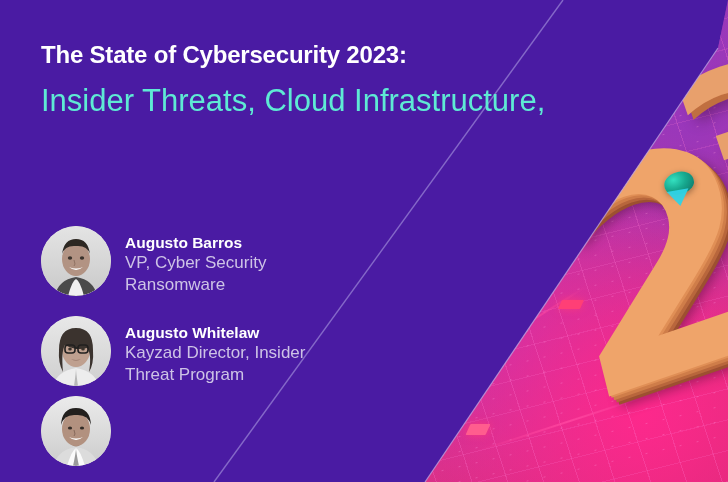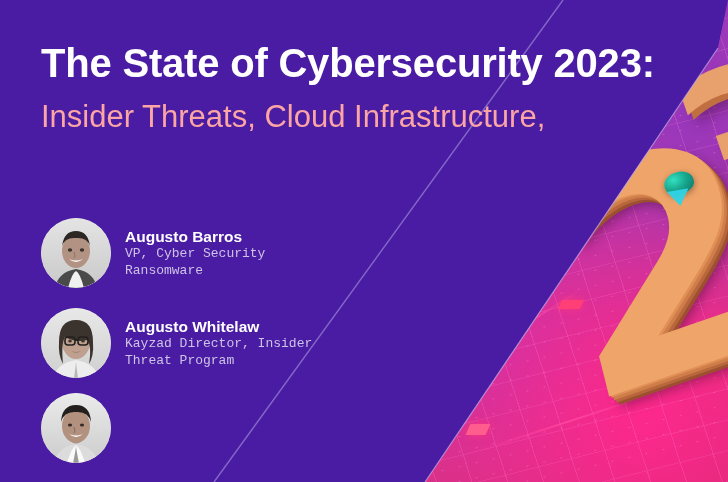--- a/index.html
+++ b/index.html
@@ -170,46 +170,46 @@
     height: 482px;
   }
 
   #title-block {
     position: absolute;
     top: 43px;
     left: 0;
     width: 660px;
   }
   #title-main {
-    font-size: 40px;
+    font-size: 24px;
     font-weight: 700;
     color: #ffffff;
     letter-spacing: -0.2px;
     line-height: 1.0;
     margin: 0 0 9px 0;
     white-space: nowrap;
   }
   .title-sub {
     font-size: 31px;
     font-weight: 300;
-    color: #fca5a5;
+    color: #5eead4;
     line-height: 1.62;
     margin: 0;
     white-space: nowrap;
   }
 
   
   #speakers {
     position: absolute;
     top: 206px;
     left: 0;
   }
   .speaker {
     display: flex;
-    align-items: center;
+    align-items: flex-end;
     height: 90px;
   }
   .speaker:last-child { height: 80px; }
 
   .avatar {
     position: relative;
     width: 70px;
     height: 70px;
     min-width: 70px;
     border-radius: 50%;
@@ -224,26 +224,25 @@
     padding-top: 6px;
   }
   .sp-name {
     font-size: 15.5px;
     font-weight: 700;
     color: #ffffff;
     line-height: 1.18;
     white-space: nowrap;
   }
   .sp-role {
-    font-size: 13px;
+    font-size: 17px;
     font-weight: 400;
     color: #cdc3e6;
     line-height: 1.30;
     white-space: nowrap;
-    font-family: Liberation Mono, monospace;
   }
 </style>
 </head>
 <body>
 
 <div id="card">
 
   <div id="artwork">
     <div id="art-bg"></div>
     <div id="art-grid"></div>

